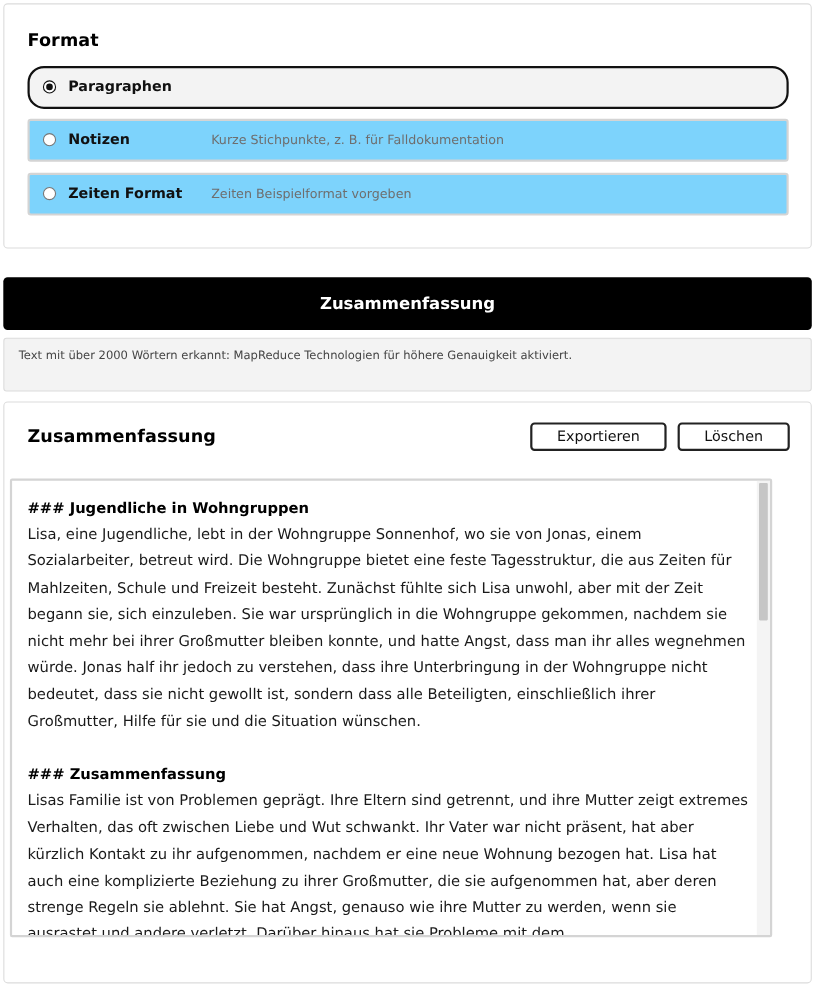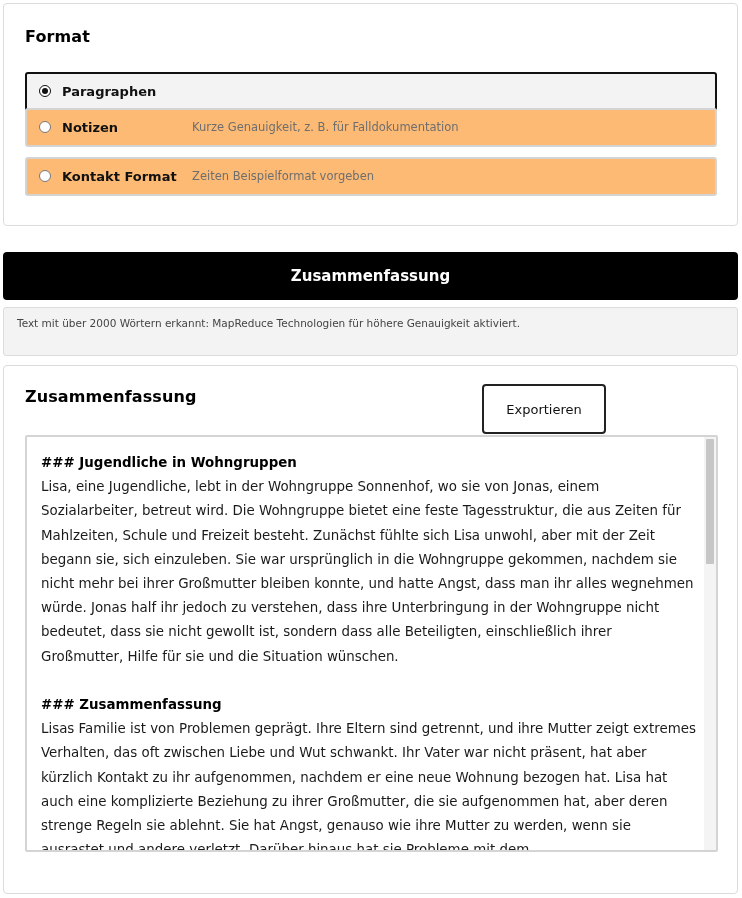--- a/index.html
+++ b/index.html
@@ -22,21 +22,21 @@
       font-size: 16px; font-weight: bold;
       letter-spacing: 0.1px;
     }
     #format-card .card-title { left: 21px; top: 23px; }
 
     .option {
       position: absolute;
       left: 21px; width: 692px; height: 39px;
       border: 2px solid #d4d4d4;
       border-radius: 3px;
-      background: #fdba74;
+      background: #7dd3fc;
       cursor: pointer;
     }
     .option.selected {
       border-color: #111;
       background: #f3f3f3;
     }
     .option .radio {
       position: absolute; left: 12px; top: 11px;
       width: 12px; height: 12px;
       border: 1px solid #777;
@@ -50,21 +50,21 @@
       border-radius: 50%; background: #111;
     }
     .option .opt-label {
       position: absolute; left: 35px; top: 10px;
       font-size: 13px; font-weight: bold; color: #111;
     }
     .option .opt-desc {
       position: absolute; left: 165px; top: 10px;
       font-size: 11.5px; color: #6e6e6e;
     }
-    #opt-0 { top: 68px; }
+    #opt-0 { top: 56px; border-radius: 15px; }
     #opt-1 { top: 104px; }
     #opt-2 { top: 153px; }
 
     #summarize-button {
       position: absolute; left: 3px; top: 252px;
       width: 735px; height: 48px;
       background: #000; color: #fff;
       border: none; border-radius: 4px;
       font-family: "DejaVu Sans", sans-serif;
       font-size: 15px; font-weight: bold;
@@ -76,33 +76,33 @@
       background: #f3f3f3;
       border: 1px solid #dcdcdc;
       border-radius: 3px;
       font-size: 10.5px; color: #444;
       padding: 9px 13px;
     }
 
     #summary-card { top: 365px; height: 529px; }
     #summary-card .card-title { left: 21px; top: 21px; }
     .btn-outline {
-      position: absolute; top: 18px; height: 50px;
+      position: absolute; top: 18px; height: 26px;
       background: #fff;
       border: 2px solid #222;
       border-radius: 4px;
       font-family: "DejaVu Sans", sans-serif;
       font-size: 13px; color: #111;
       cursor: pointer;
     }
     #export-button { left: 478px; width: 124px; }
     #delete-button { left: 612px; width: 102px; }
 
     #summary-output {
-      position: absolute; left: 21px; top: 69px;
+      position: absolute; left: 5px; top: 69px;
       width: 693px; height: 417px;
       border: 2px solid #d4d4d4;
       border-radius: 2px;
       background: #fff;
       overflow: hidden;
     }
     #summary-text {
       position: absolute; left: 14px; top: 14px;
       width: 656px;
       font-size: 13.4px; line-height: 24.2px;
@@ -129,37 +129,38 @@
   <div class="card-title">Format</div>
 
   <div class="option selected" id="opt-0">
     <span class="radio"></span>
     <span class="opt-label">Paragraphen</span>
   </div>
 
   <div class="option" id="opt-1">
     <span class="radio"></span>
     <span class="opt-label">Notizen</span>
-    <span class="opt-desc">Kurze Genauigkeit, z. B. für Falldokumentation</span>
+    <span class="opt-desc">Kurze Stichpunkte, z. B. für Falldokumentation</span>
   </div>
 
   <div class="option" id="opt-2">
     <span class="radio"></span>
-    <span class="opt-label">Kontakt Format</span>
+    <span class="opt-label">Zeiten Format</span>
     <span class="opt-desc">Zeiten Beispielformat vorgeben</span>
   </div>
 </div>
 
 <button id="summarize-button">Zusammenfassung</button>
 
 <div id="info-banner">Text mit über 2000 Wörtern erkannt: MapReduce Technologien für höhere Genauigkeit aktiviert.</div>
 
 <div class="card" id="summary-card">
   <div class="card-title">Zusammenfassung</div>
   <button class="btn-outline" id="export-button">Exportieren</button>
+  <button class="btn-outline" id="delete-button">Löschen</button>
 
   <div id="summary-output">
     <div id="summary-text">
       <p>
         <span class="heading">### Jugendliche in Wohngruppen</span><br>
         <span>Lisa, eine Jugendliche, lebt in der Wohngruppe Sonnenhof, wo sie von Jonas, einem Sozialarbeiter, betreut wird. Die Wohngruppe bietet eine feste Tagesstruktur, die aus Zeiten für Mahlzeiten, Schule und Freizeit besteht. Zunächst fühlte sich Lisa unwohl, aber mit der Zeit begann sie, sich einzuleben. Sie war ursprünglich in die Wohngruppe gekommen, nachdem sie nicht mehr bei ihrer Großmutter bleiben konnte, und hatte Angst, dass man ihr alles wegnehmen würde. Jonas half ihr jedoch zu verstehen, dass ihre Unterbringung in der Wohngruppe nicht bedeutet, dass sie nicht gewollt ist, sondern dass alle Beteiligten, einschließlich ihrer Großmutter, Hilfe für sie und die Situation wünschen.</span>
       </p>
       <p>
         <span class="heading">### Zusammenfassung</span><br>
         <span>Lisas Familie ist von Problemen geprägt. Ihre Eltern sind getrennt, und ihre Mutter zeigt extremes Verhalten, das oft zwischen Liebe und Wut schwankt. Ihr Vater war nicht präsent, hat aber kürzlich Kontakt zu ihr aufgenommen, nachdem er eine neue Wohnung bezogen hat. Lisa hat auch eine komplizierte Beziehung zu ihrer Großmutter, die sie aufgenommen hat, aber deren strenge Regeln sie ablehnt. Sie hat Angst, genauso wie ihre Mutter zu werden, wenn sie ausrastet und andere verletzt. Darüber hinaus hat sie Probleme mit dem</span>

